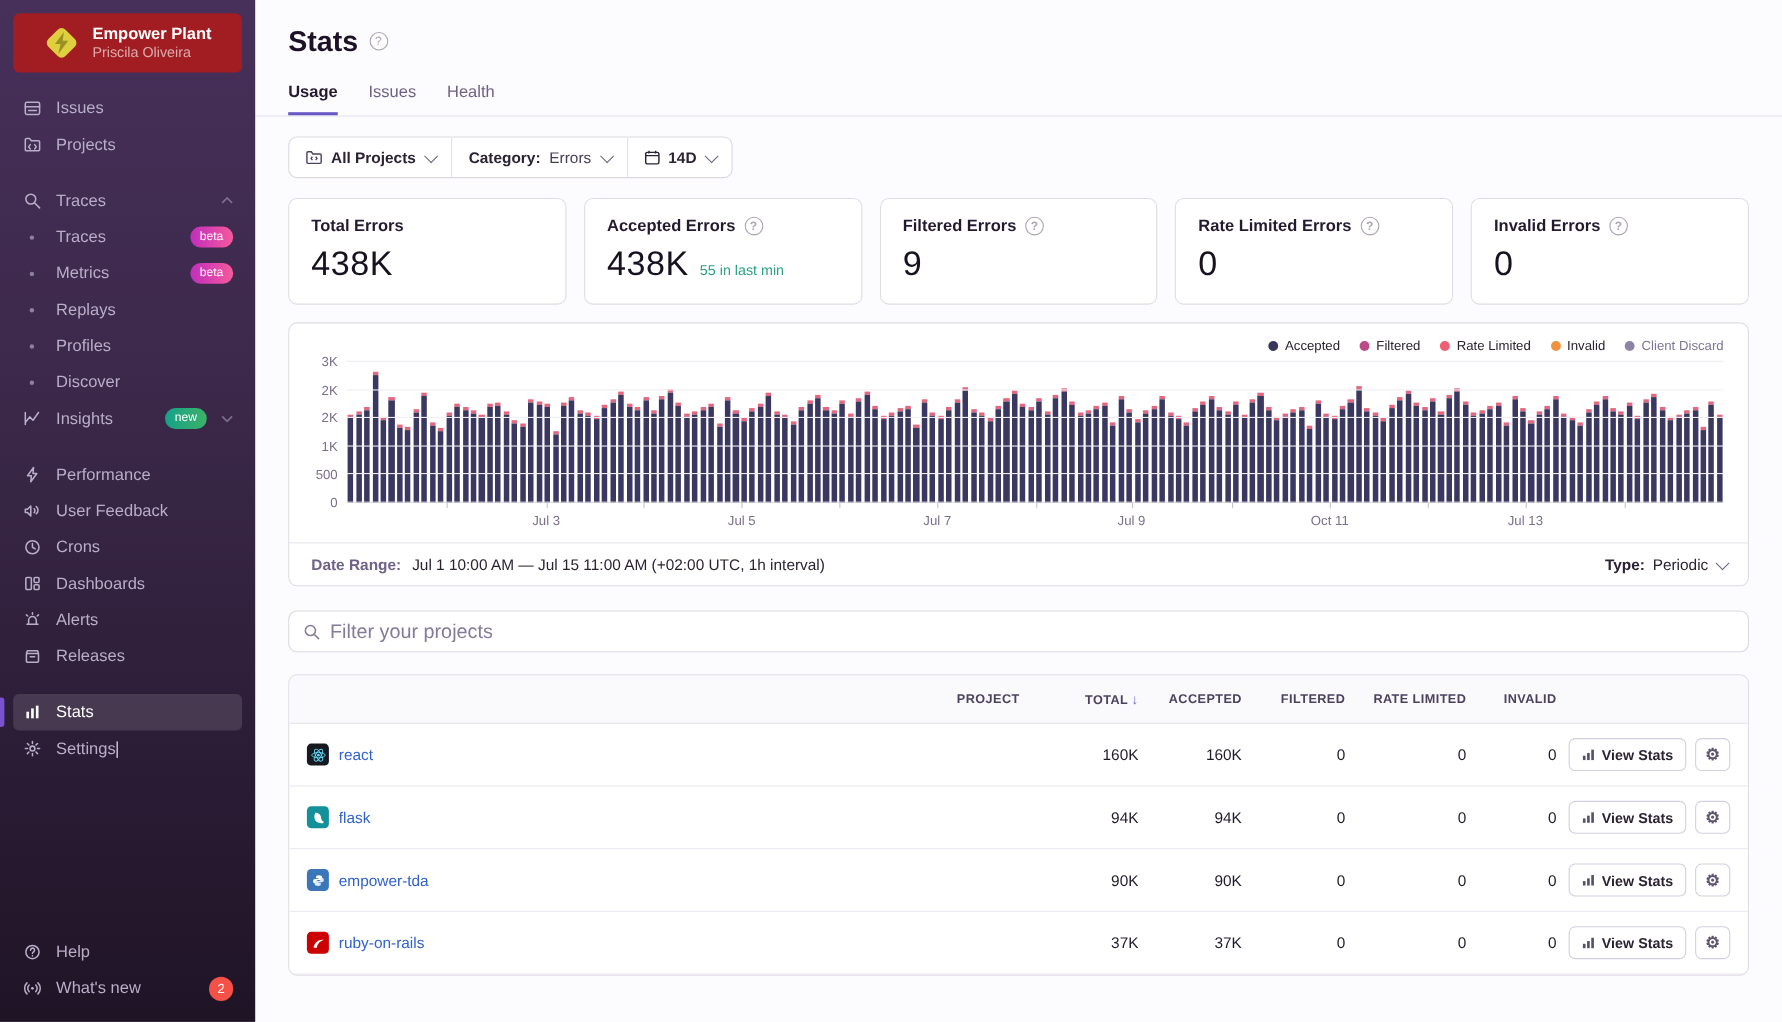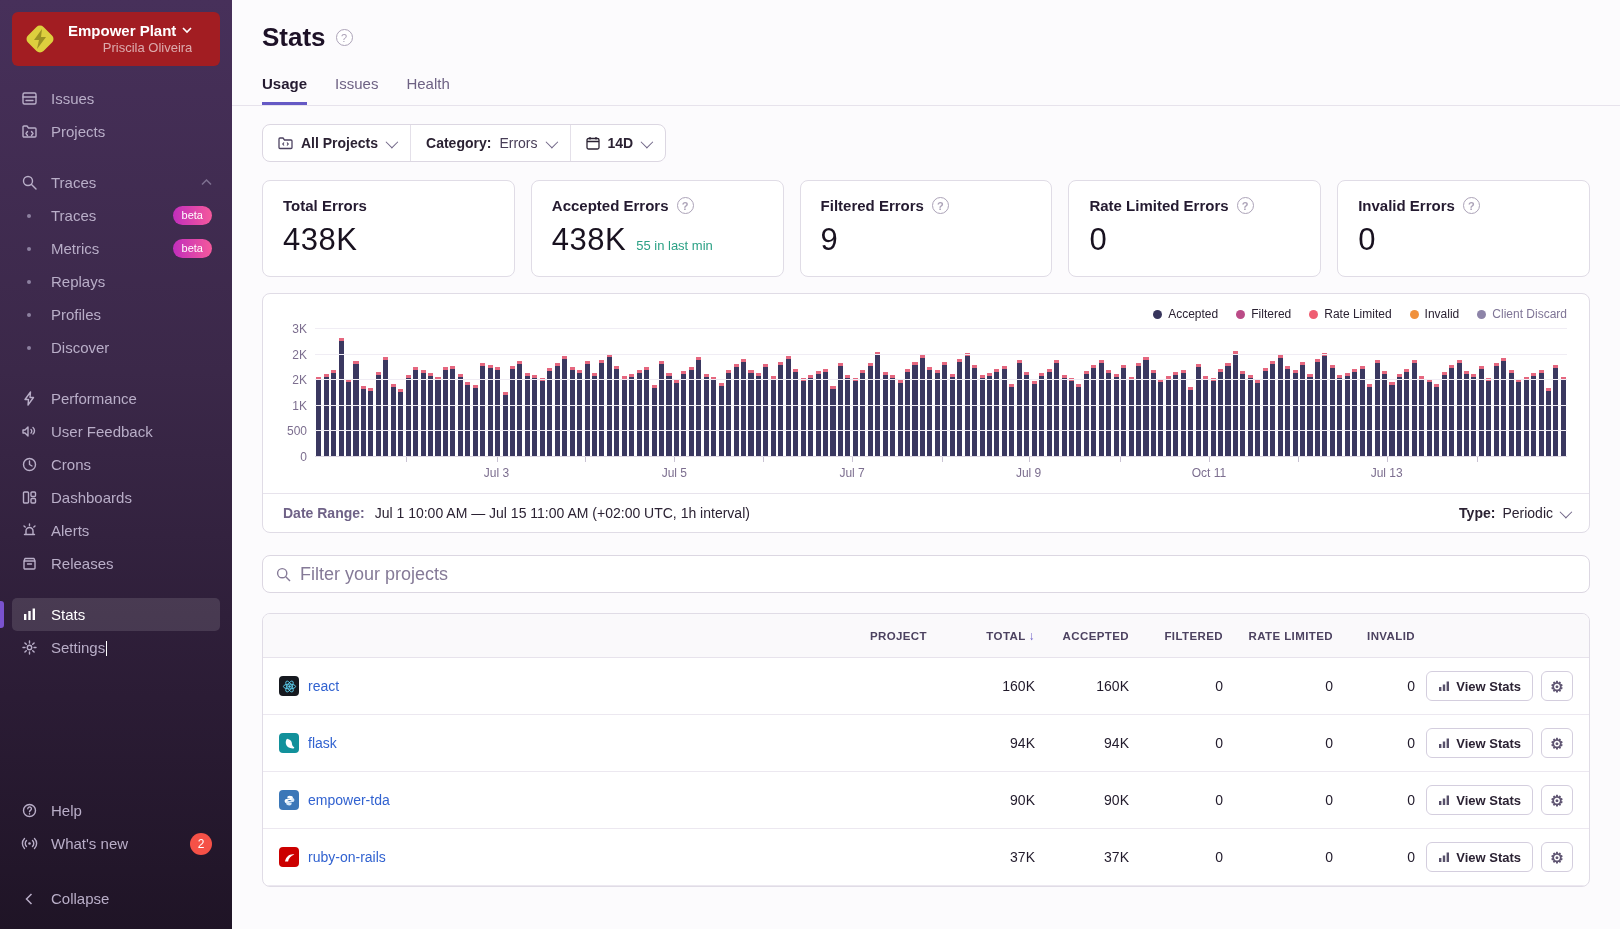--- a/index.html
+++ b/index.html
@@ -3,21 +3,21 @@
 <meta charset="utf-8">
 <style>
   * { margin:0; padding:0; box-sizing:border-box; }
   html,body { width:1620px; height:929px; overflow:hidden; font-family:"Liberation Sans", sans-serif; background:#fbfafc; }
   .app { display:flex; width:1620px; height:929px; }
 
   
   .sidebar { width:232px; height:929px; flex:0 0 232px; position:relative;
     background:linear-gradient(180deg,#47305a 0%,#3b2849 40%,#2b1c35 75%,#1f1426 100%);
     color:#b9aec8; display:flex; flex-direction:column; padding:12px 12px 14px 12px; }
-  .org-badge { background:#a21d22; border-radius:6px; padding:9px 10px; display:flex; align-items:center; gap:10px; cursor:pointer;text-align:right; }
+  .org-badge { background:#a21d22; border-radius:6px; padding:9px 26px; display:flex; align-items:center; gap:10px; cursor:pointer; }
   .org-logo { width:36px; height:36px; flex:0 0 36px; }
   .org-meta { line-height:1.25; overflow:hidden; }
   .org-name { color:#fff; font-weight:bold; font-size:15px; white-space:nowrap; display:flex; align-items:center; gap:6px; }
   .org-user { color:rgba(255,255,255,.62); font-size:13px; }
   .nav { list-style:none; margin-top:16px; }
   .nav + .nav { margin-top:18px; }
   .nav-item { display:flex; align-items:center; gap:13px; height:33px; padding:0 8px; border-radius:5px; font-size:15px; color:#b9aec8; cursor:pointer; position:relative; }
   .nav-item .ic { width:18px; flex:0 0 18px; display:flex; align-items:center; justify-content:center; }
   .nav-item .lbl { flex:1; white-space:nowrap; }
   .nav-item.active { background:rgba(255,255,255,.12); color:#fff; }
@@ -189,20 +189,34 @@
             <span class="dot"></span>
           </span>
         <span class="lbl">Profiles</span>
       </li>
       <li class="nav-item">
         <span class="ic">
             <span class="dot"></span>
           </span>
         <span class="lbl">Discover</span>
       </li>
+      <li class="nav-item">
+        <span class="ic">
+            <svg class="si" width="17" height="17" viewBox="0 0 17 17">
+              <path d="M2 3v11M2 12l4-5 3 3 5-7"></path>
+            </svg>
+          </span>
+        <span class="lbl">Insights</span>
+        <span class="pill new">new</span>
+        <span class="chev">
+            <svg width="11" height="7" viewBox="0 0 11 7">
+              <path d="M1 1.5L5.5 6 10 1.5" stroke="#8d81a0" stroke-width="1.5" fill="none"></path>
+            </svg>
+          </span>
+      </li>
     </ul>
 
     <ul class="nav">
       <li class="nav-item">
         <span class="ic">
             <svg class="si" width="17" height="17" viewBox="0 0 17 17">
               <path d="M9.5 2L4 9.5h3.5L7 15l5.5-7.5H9z"></path>
             </svg>
           </span>
         <span class="lbl">Performance</span>
@@ -291,30 +305,20 @@
       </li>
       <li class="nav-item">
         <span class="ic">
             <svg class="si" width="17" height="17" viewBox="0 0 17 17">
               <circle cx="8.5" cy="8.5" r="1.3" fill="#b9aec8" stroke="none"></circle>
               <path d="M5.5 11.5a4.2 4.2 0 010-6M11.5 5.5a4.2 4.2 0 010 6M3.5 13.5a7 7 0 010-10M13.5 3.5a7 7 0 010 10"></path>
             </svg>
           </span>
         <span class="lbl">What's new</span>
         <span class="count-badge">2</span>
-      </li>
-    </ul>
-    <ul class="nav" style="margin-top:22px;">
-      <li class="nav-item">
-        <span class="ic">
-            <svg width="8" height="12" viewBox="0 0 8 12">
-              <path d="M6.5 1L1.5 6l5 5" stroke="#b9aec8" stroke-width="1.5" fill="none"></path>
-            </svg>
-          </span>
-        <span class="lbl">Collapse</span>
       </li>
     </ul>
   </aside>
 
   <main class="main">
     <div class="page-head">
       <div class="page-title-row">
         <h1 class="page-title">Stats</h1>
         <span class="help-circ">?</span>
       </div>

